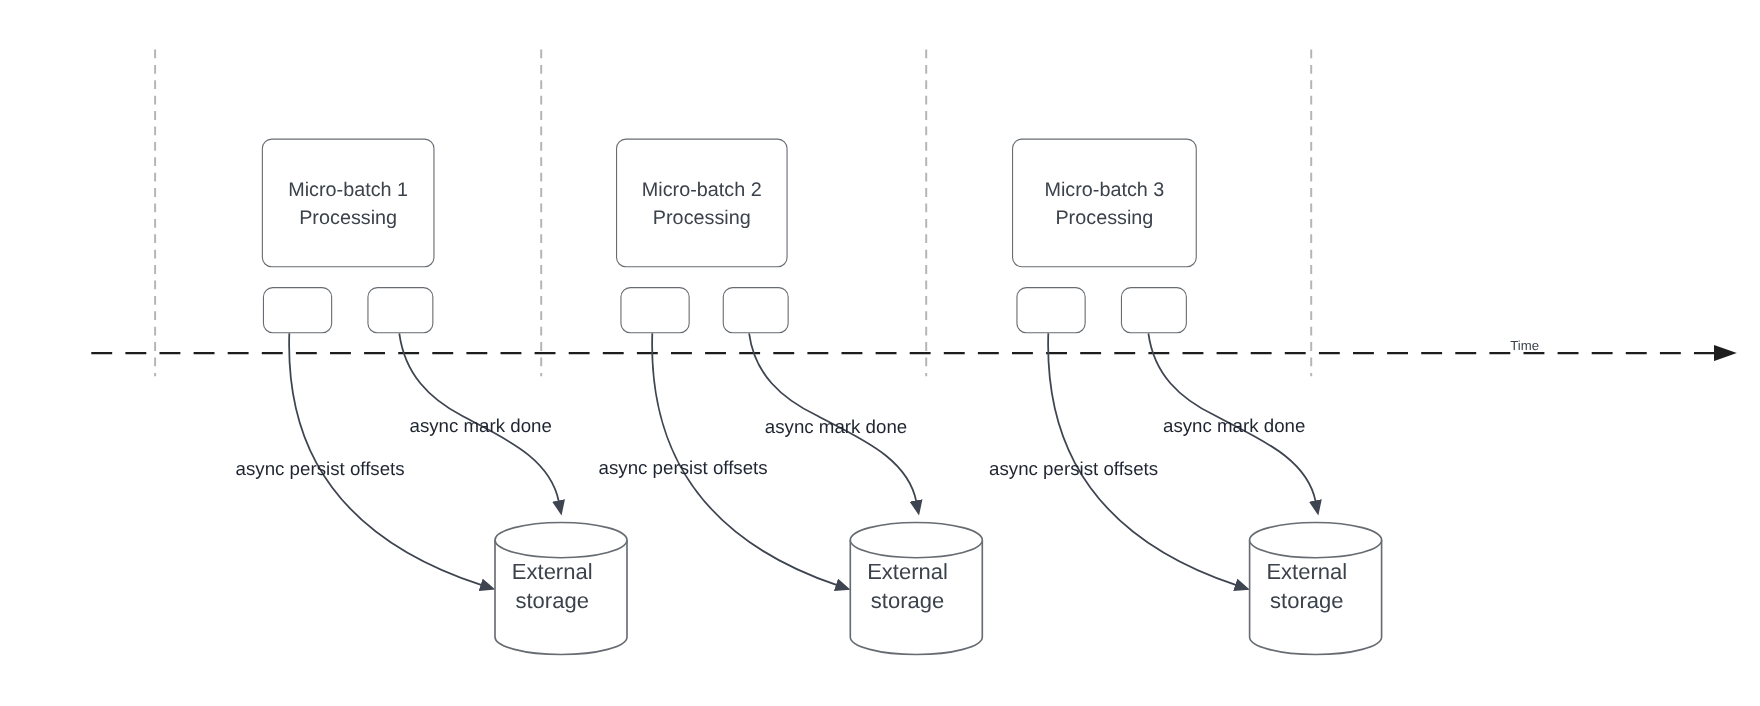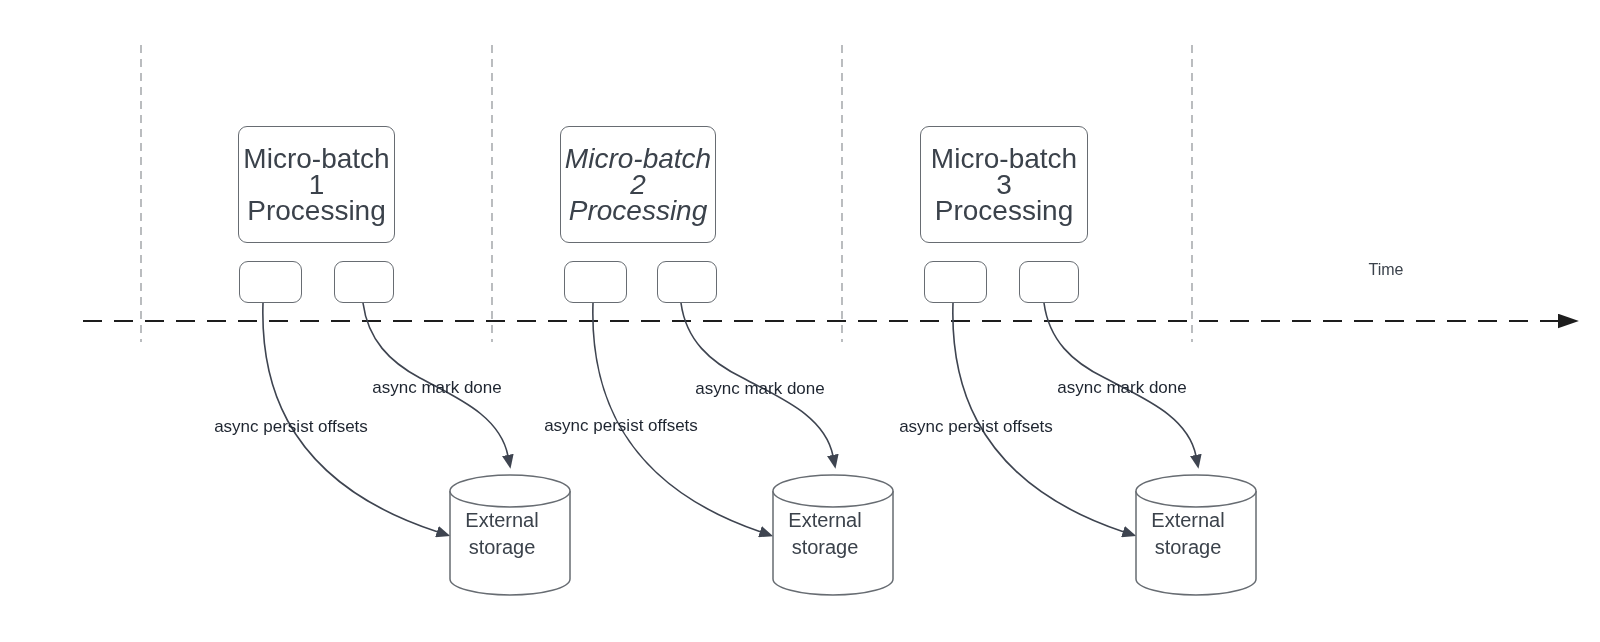--- a/index.html
+++ b/index.html
@@ -27,41 +27,41 @@
   .cyl-body{fill:#ffffff;stroke:var(--shape-stroke,#676c72);stroke-width:1.5;}
   .cyl-top{fill:#ffffff;stroke:var(--shape-stroke,#676c72);stroke-width:1.5;}
   #arrow-head{fill:var(--curve-stroke,#3e4450);}
   #axis-arrow-head{fill:var(--axis-line,#1d1d1d);}
 
   .bigbox{
     position:absolute;height:117px;
     border:1.5px solid var(--shape-stroke,#676c72);
     border-radius:9px;background:#fff;
     display:flex;flex-direction:column;align-items:center;justify-content:center;
-    font-size:28px;line-height:26px;color:var(--shape-text,#3b424b);
+    font-size:18px;line-height:26px;color:var(--shape-text,#3b424b);
     text-align:center;
   }
   .smallbox{
     position:absolute;width:63px;height:42px;
     border:1.5px solid var(--shape-stroke,#676c72);
     border-radius:9px;background:#fff;
   }
   .blabel{
     position:absolute;transform:translate(-50%,-50%);
     font-size:17px;font-weight:normal;color:var(--label-text,#1e2530);
     white-space:nowrap;
   }
   .cyltext{
     position:absolute;width:104px;
     font-size:20px;line-height:27px;color:var(--shape-text,#3b424b);
     text-align:center;
   }
   .time-label{
     position:absolute;transform:translate(-50%,-50%);
-    font-size:16px;color:var(--shape-text,#3b424b);white-space:nowrap;
+    font-size:12px;color:var(--shape-text,#3b424b);white-space:nowrap;margin-top:44px;
   }
 </style>
 </head>
 <body>
 
 <div class="canvas">
 
   <svg class="layer" width="1600" height="642" viewBox="0 0 1600 642">
     <defs>
       <marker id="arrow" markerUnits="userSpaceOnUse" markerWidth="14" markerHeight="12" viewBox="0 0 13 11" refX="1" refY="5.5" orient="auto">
@@ -108,21 +108,21 @@
   </div>
   <div class="smallbox" style="left:239px;top:261px;"></div>
   <div class="smallbox" style="left:334px;top:261px;width:60px;"></div>
   <div class="blabel" style="left:291px;top:427px;">async persist offsets</div>
   <div class="blabel" style="left:437px;top:388px;">async mark done</div>
   <div class="cyltext" style="left:450px;top:507px;">
     <div>External</div>
     <div>storage</div>
   </div>
 
-  <div class="bigbox" style="left:560px;top:126px;width:156px;font-style:italic;">
+  <div class="bigbox" style="left:560px;top:126px;width:156px;">
     <div>Micro-batch 2</div>
     <div>Processing</div>
   </div>
   <div class="smallbox" style="left:564px;top:261px;"></div>
   <div class="smallbox" style="left:657px;top:261px;width:60px;"></div>
   <div class="blabel" style="left:621px;top:426px;">async persist offsets</div>
   <div class="blabel" style="left:760px;top:389px;">async mark done</div>
   <div class="cyltext" style="left:773px;top:507px;">
     <div>External</div>
     <div>storage</div>

